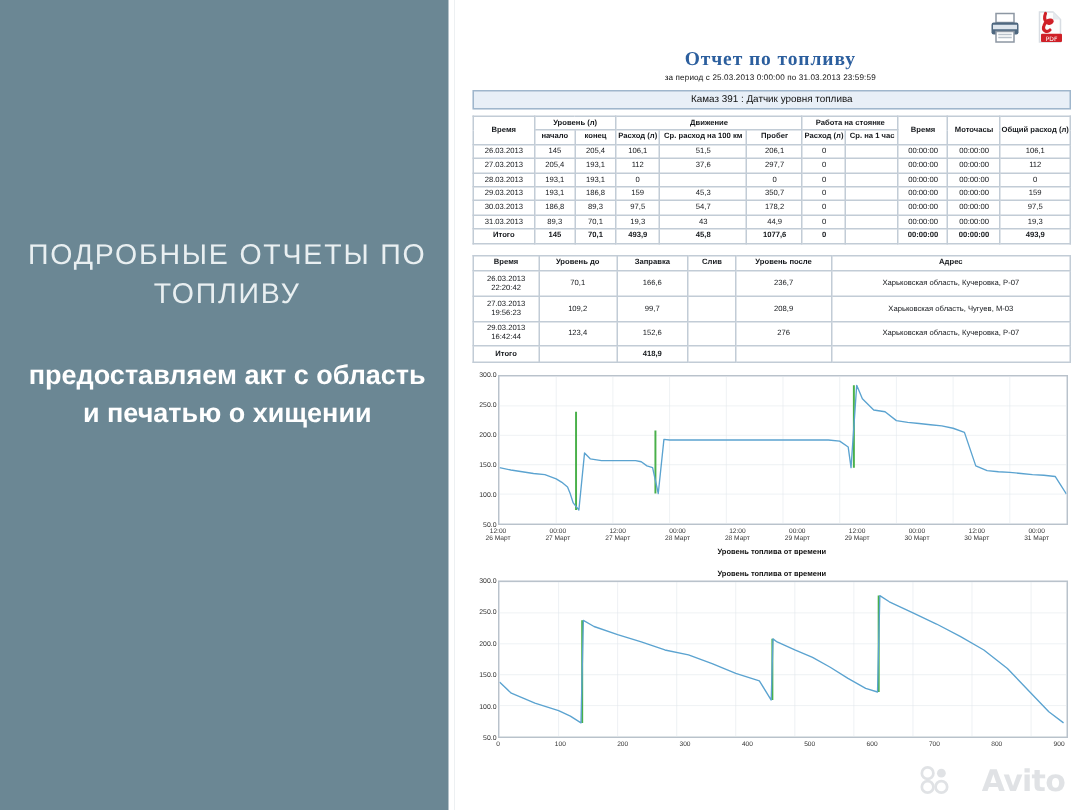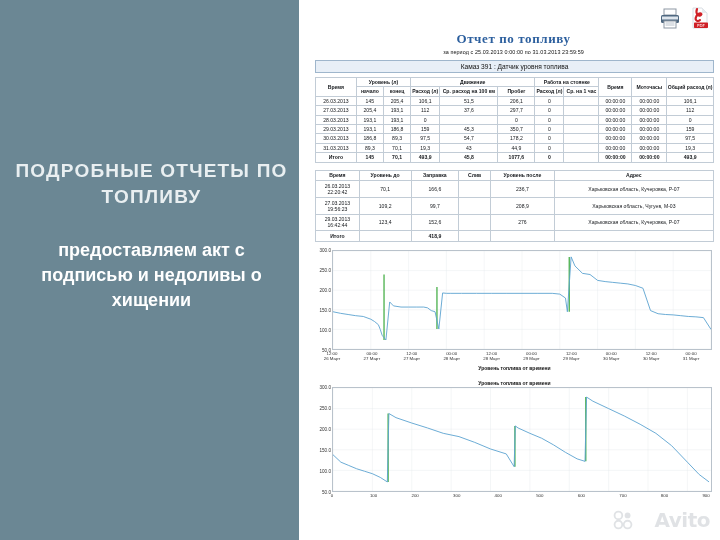--- a/index.html
+++ b/index.html
@@ -16,21 +16,21 @@
     position:relative;flex:0 0 303px;
     color:#fff;box-sizing:border-box;
   }
   .promo-inner{
     position:absolute;left:0;right:0;top:0;bottom:0;
     display:flex;flex-direction:column;align-items:center;
   }
   .promo-title{
     margin-top:158px;
     font-size:19px;line-height:26px;letter-spacing:1.2px;
-    font-weight:700;text-align:center;color:#e9eff1;
+    font-weight:400;text-align:center;color:#e9eff1;
     text-transform:uppercase;width:280px;
   }
   .promo-sub1{
     margin-top:45px;
     font-size:18px;line-height:25px;font-weight:bold;
     text-align:center;color:#ffffff;width:272px;
   }
   .promo-sub2{
     margin-top:28px;
     font-size:18px;line-height:25px;font-weight:bold;
@@ -128,21 +128,21 @@
   }
 </style>
 </head>
 <body>
 
 <div class="page">
 
   <div class="promo">
     <div class="promo-inner">
       <div class="promo-title">ПОДРОБНЫЕ ОТЧЕТЫ ПО ТОПЛИВУ</div>
-      <div class="promo-sub2">предоставляем акт с подписью и недоливы о хищении</div>
+      <div class="promo-sub2">предоставляем акт с область и печатью о хищении</div>
     </div>
     <div class="promo-edge"></div>
   </div>
 
   <div class="report">
 
     <div class="toolbar">
       <div class="tool-ico">
         <svg width="24" height="24" viewBox="0 0 24 24">
           <rect x="6" y="3" width="12" height="6" fill="#fff" stroke="#8d97a3" stroke-width="1"></rect>

